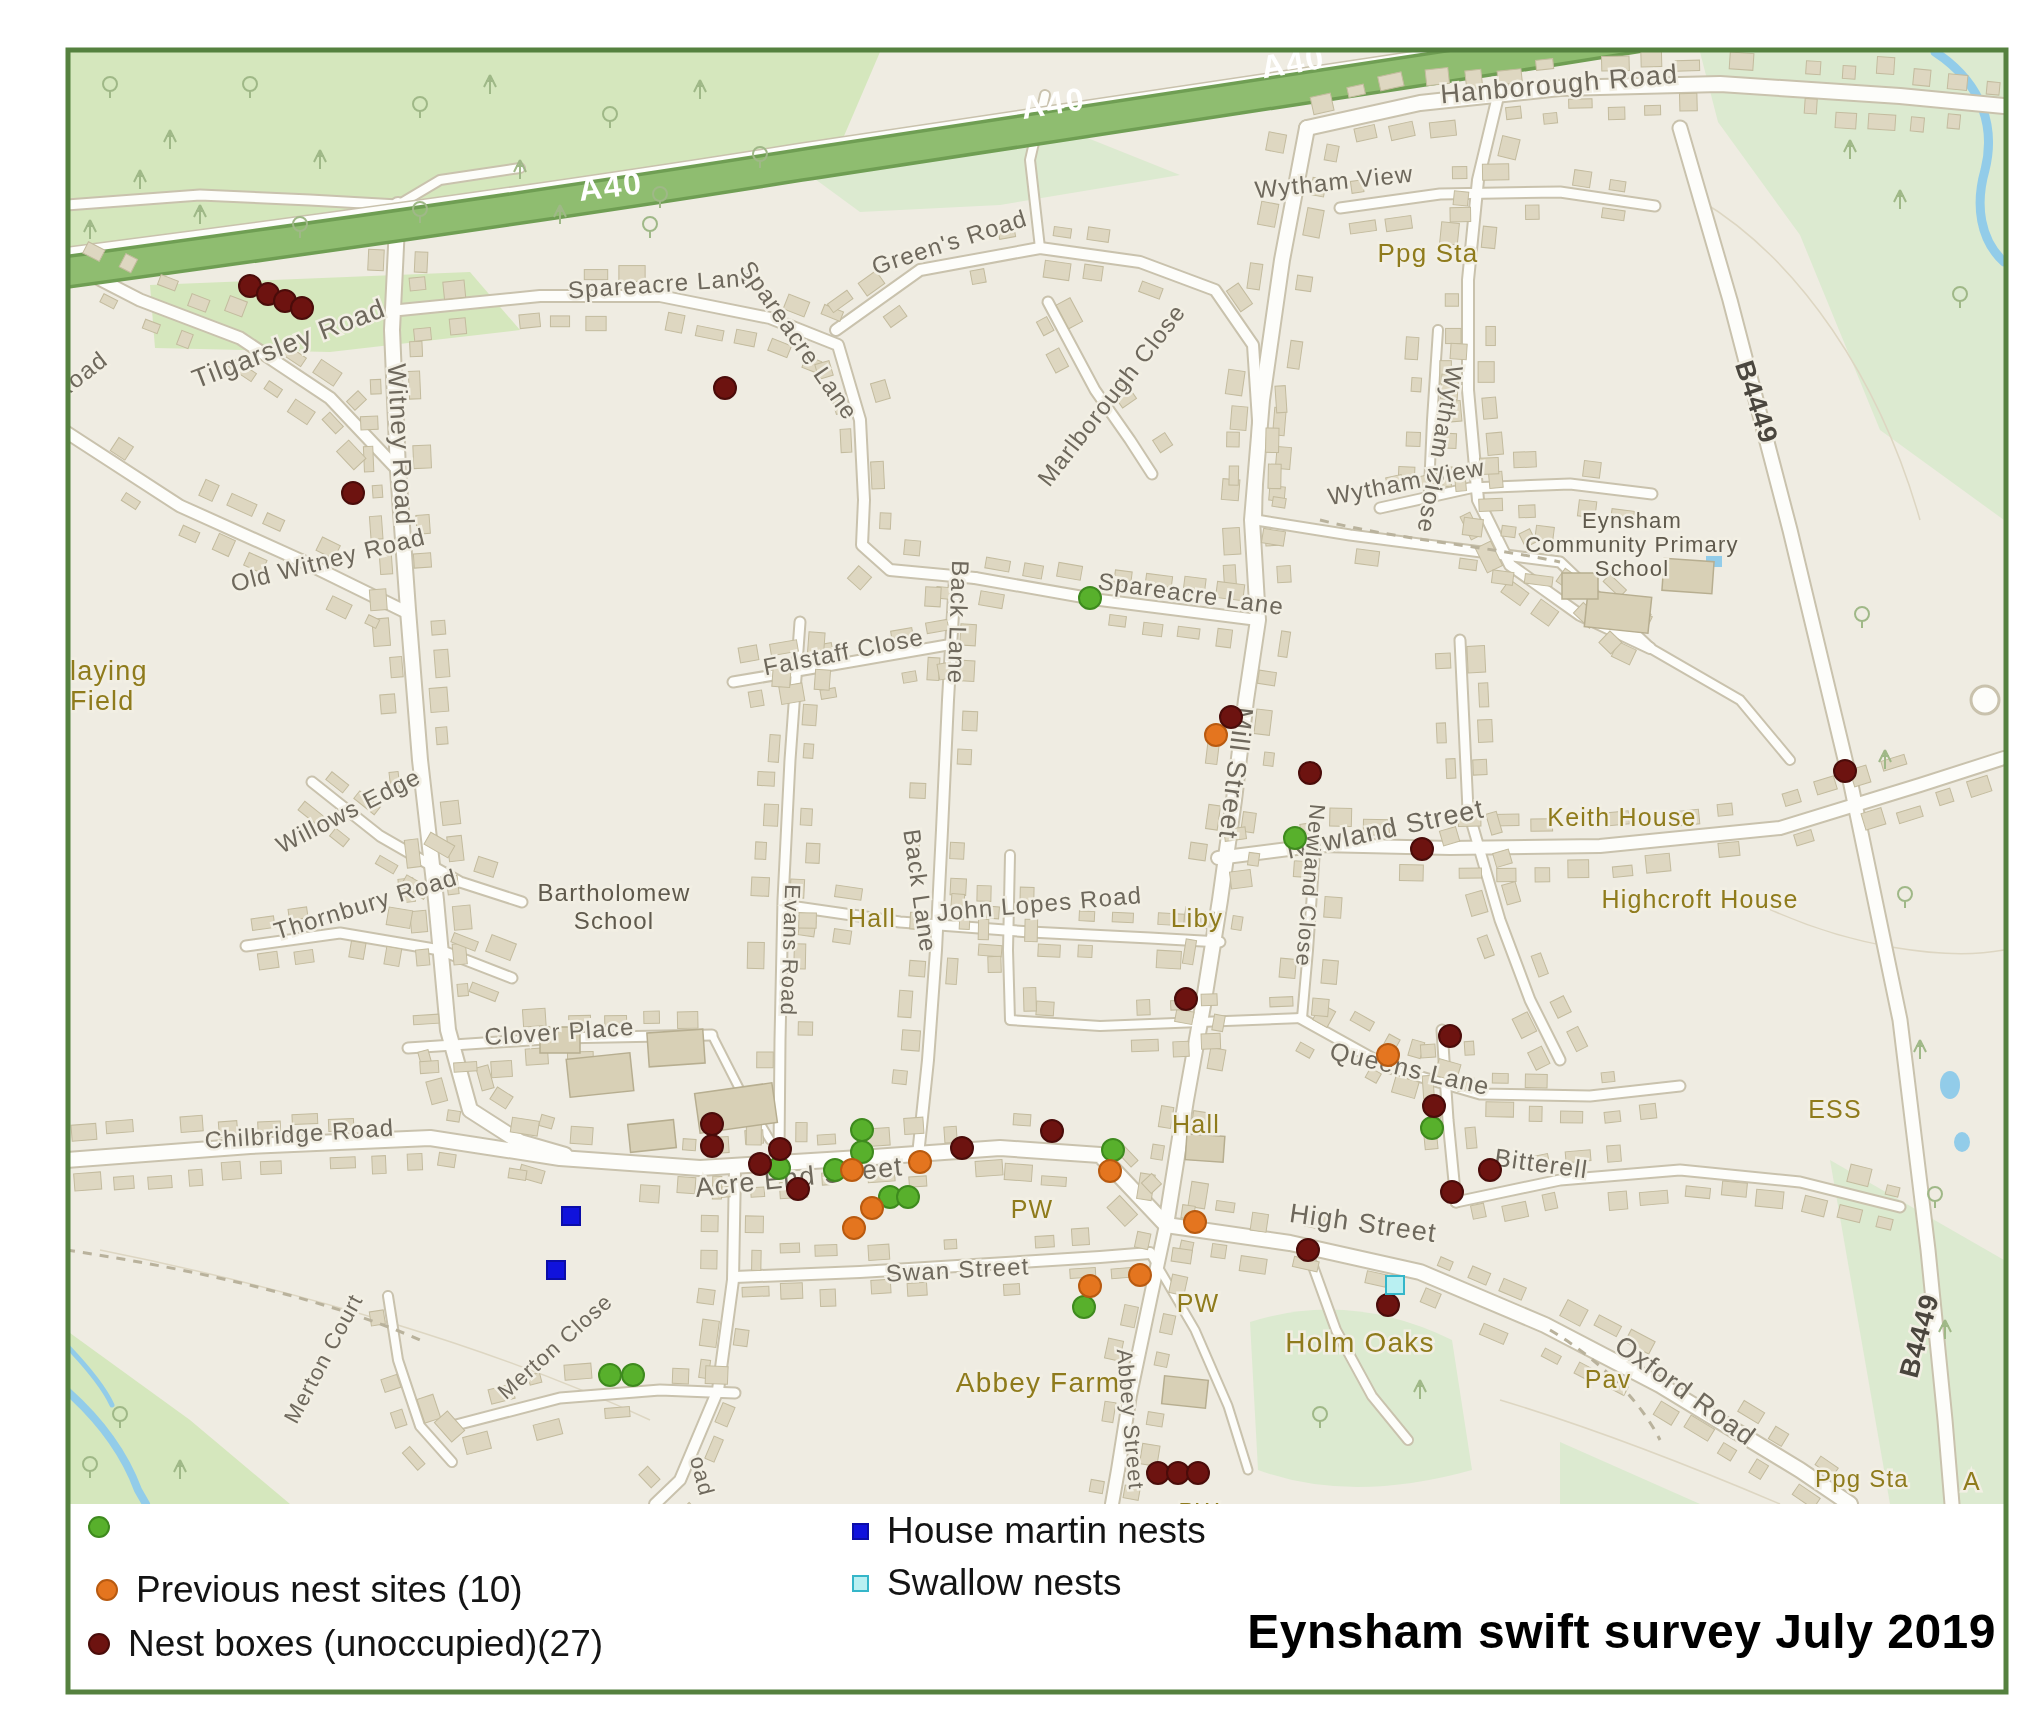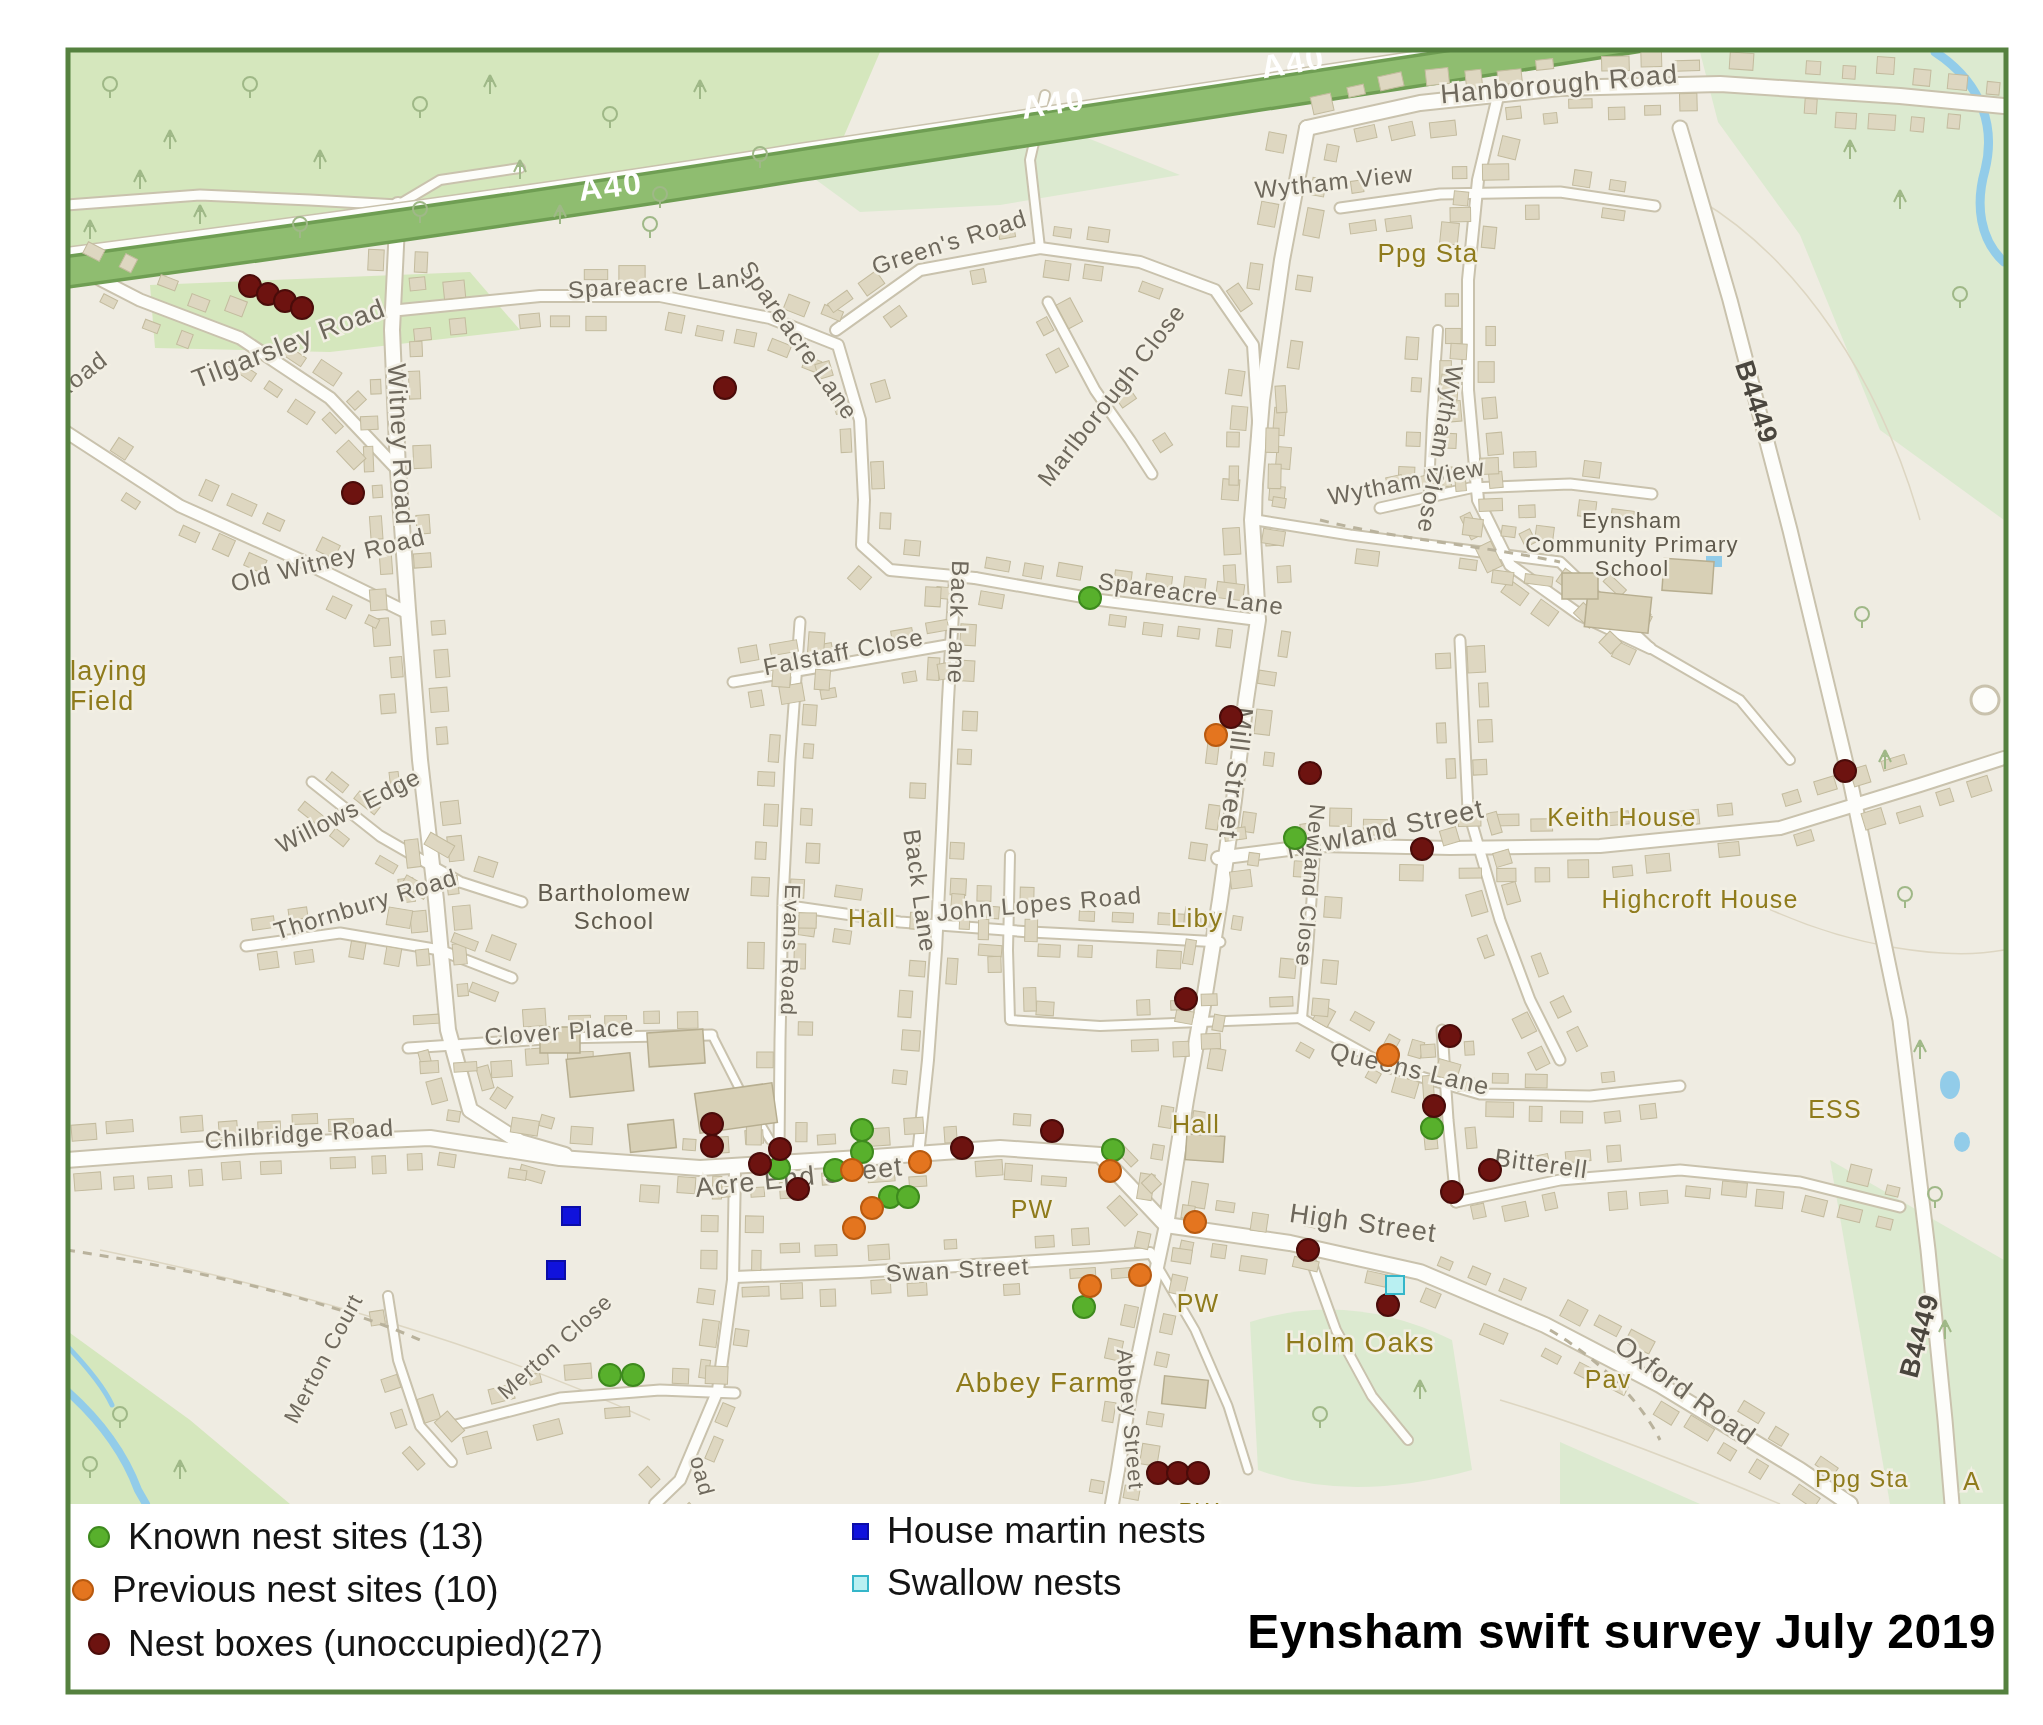--- a/index.html
+++ b/index.html
@@ -928,23 +928,22 @@
             <rect x="1386" y="1276" width="18" height="18" fill="#b9f0f2" stroke="#35b6c9" stroke-width="2"></rect>
           </g>
         </g>
     </g>
     <rect x="68" y="50" width="1938" height="1642" fill="none" stroke="#55813f" stroke-width="5"></rect>
   </svg>
 
   <div class="legend">
     <div class="legend-item" style="left:88px;top:1516px;">
       <span class="swatch circle" style="width: 22px; height: 22px; background: rgb(88, 176, 44); border: 2px solid rgb(62, 138, 30);"></span>
-      <span>Known nest sites (13)</span>
     </div>
-    <div class="legend-item" style="left:72px;top:1569px;">
+    <div class="legend-item" style="left:96px;top:1569px;">
       <span class="swatch circle" style="width: 22px; height: 22px; background: rgb(228, 117, 31); border: 2px solid rgb(184, 90, 16);"></span>
       <span>Previous nest sites (10)</span>
     </div>
     <div class="legend-item" style="left:88px;top:1623px;">
       <span class="swatch circle" style="width: 22px; height: 22px; background: rgb(109, 19, 16); border: 2px solid rgb(74, 12, 10);"></span>
       <span>Nest boxes (unoccupied)(27)</span>
     </div>
     <div class="legend-item" style="left:852px;top:1510px;justify-content:space-between;">
       <span class="swatch" style="width: 17px; height: 17px; background: rgb(16, 18, 220); border: 2px solid rgb(11, 13, 168);"></span>
       <span>House martin nests</span>

